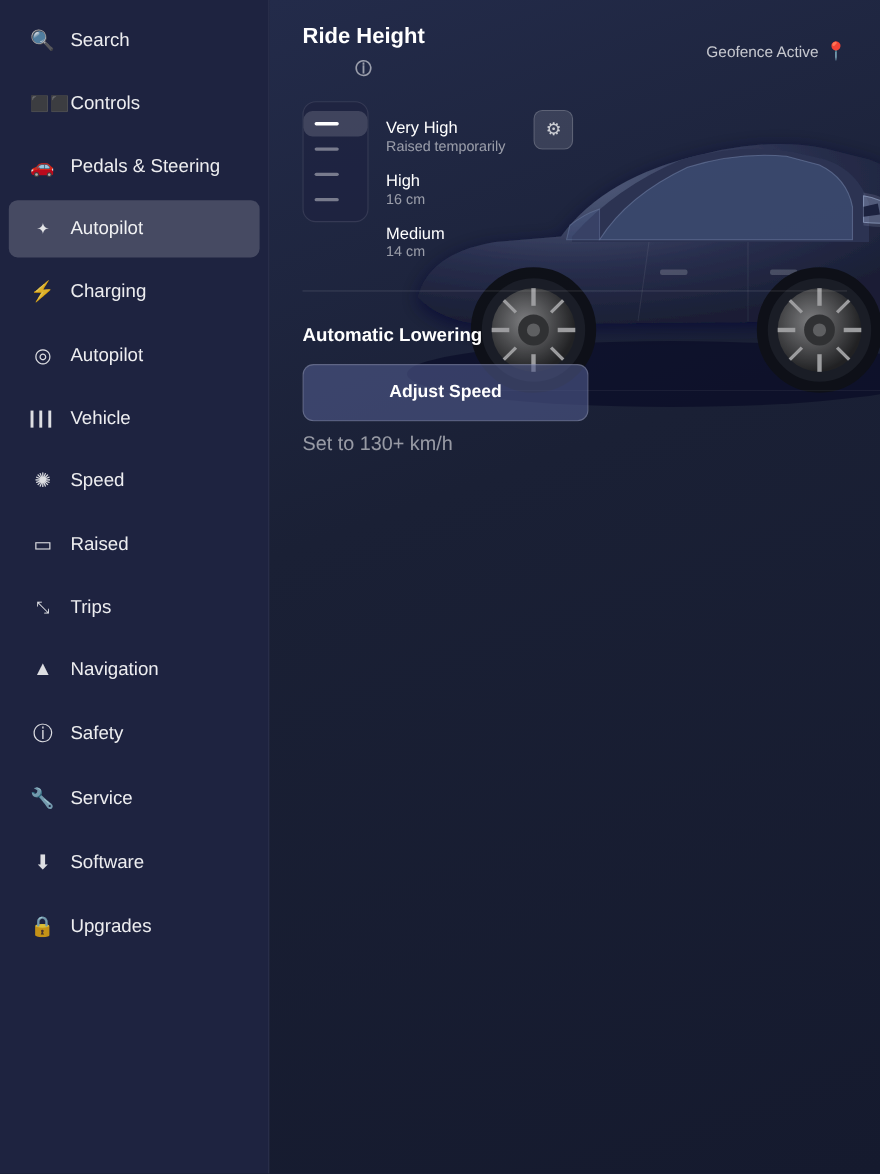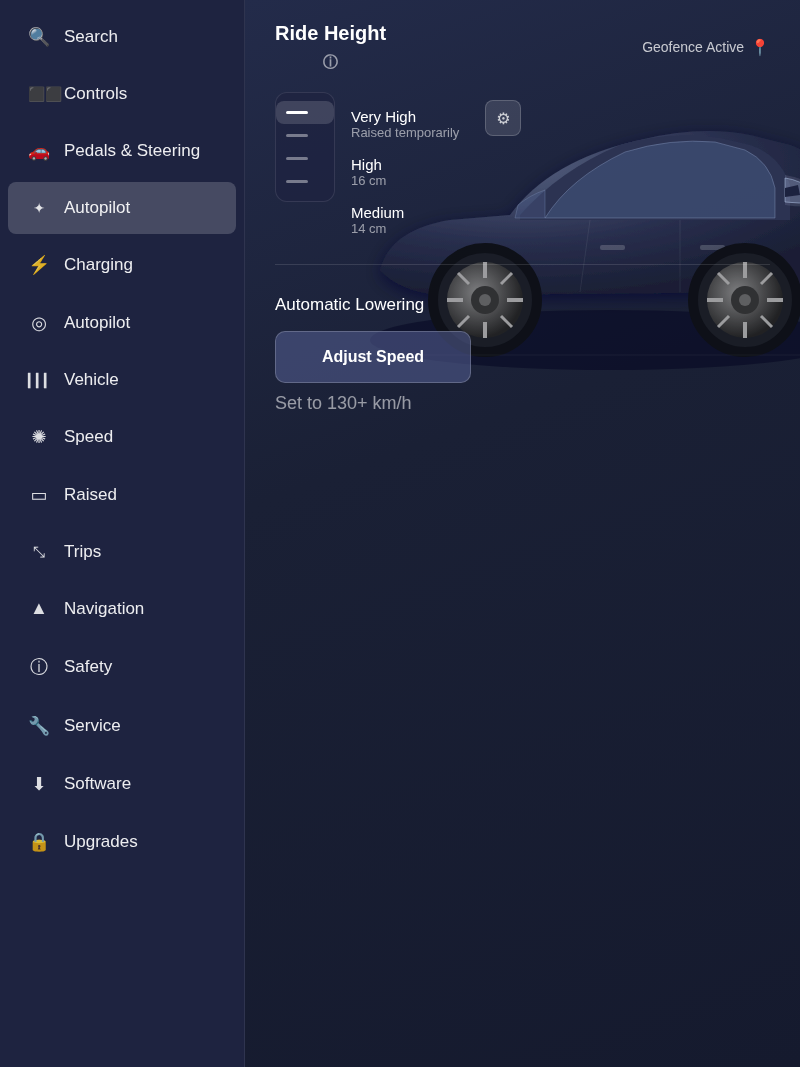--- a/index.html
+++ b/index.html
@@ -185,26 +185,26 @@
     }
 
     
     .auto-lowering {
       position: relative;
       z-index: 10;
       padding: 20px 30px;
     }
     .auto-lowering-title {
       font-size: 17px;
-      font-weight: 400;
+      font-weight: 700;
       color: #fff;
       margin-bottom: 16px;
     }
     .adjust-speed-btn {
-      width: 196px;
+      width: 260px;
       padding: 16px;
       background: rgba(80,90,140,0.6);
       border: 1px solid rgba(255,255,255,0.2);
       border-radius: 10px;
       color: #fff;
       font-size: 16px;
       font-weight: 600;
       text-align: center;
       cursor: pointer;
       margin-bottom: 10px;

